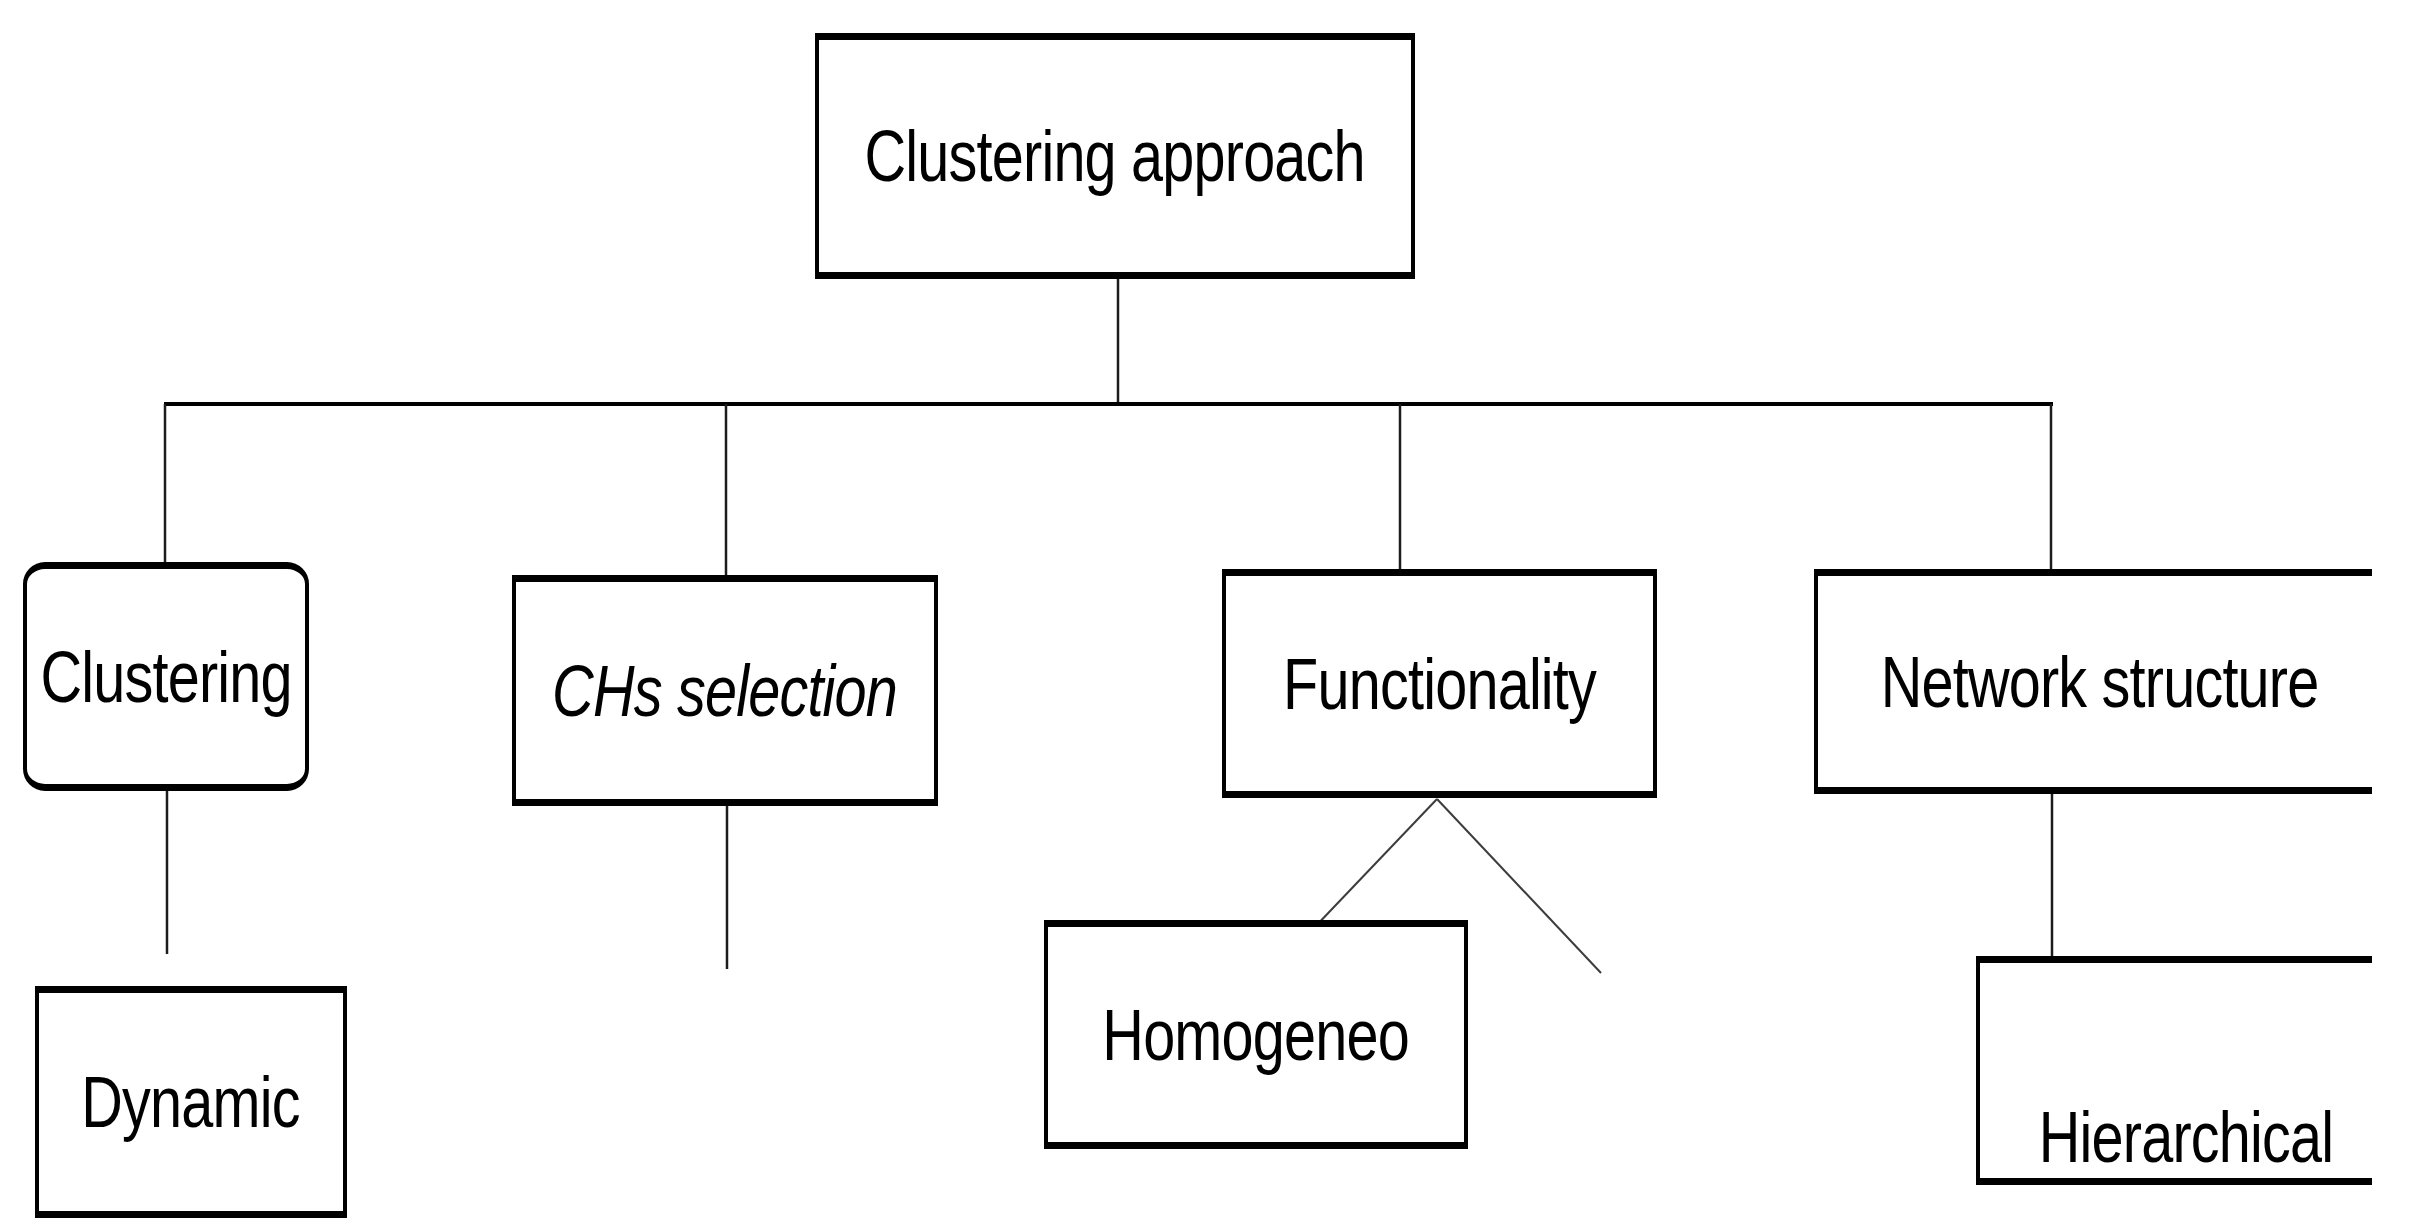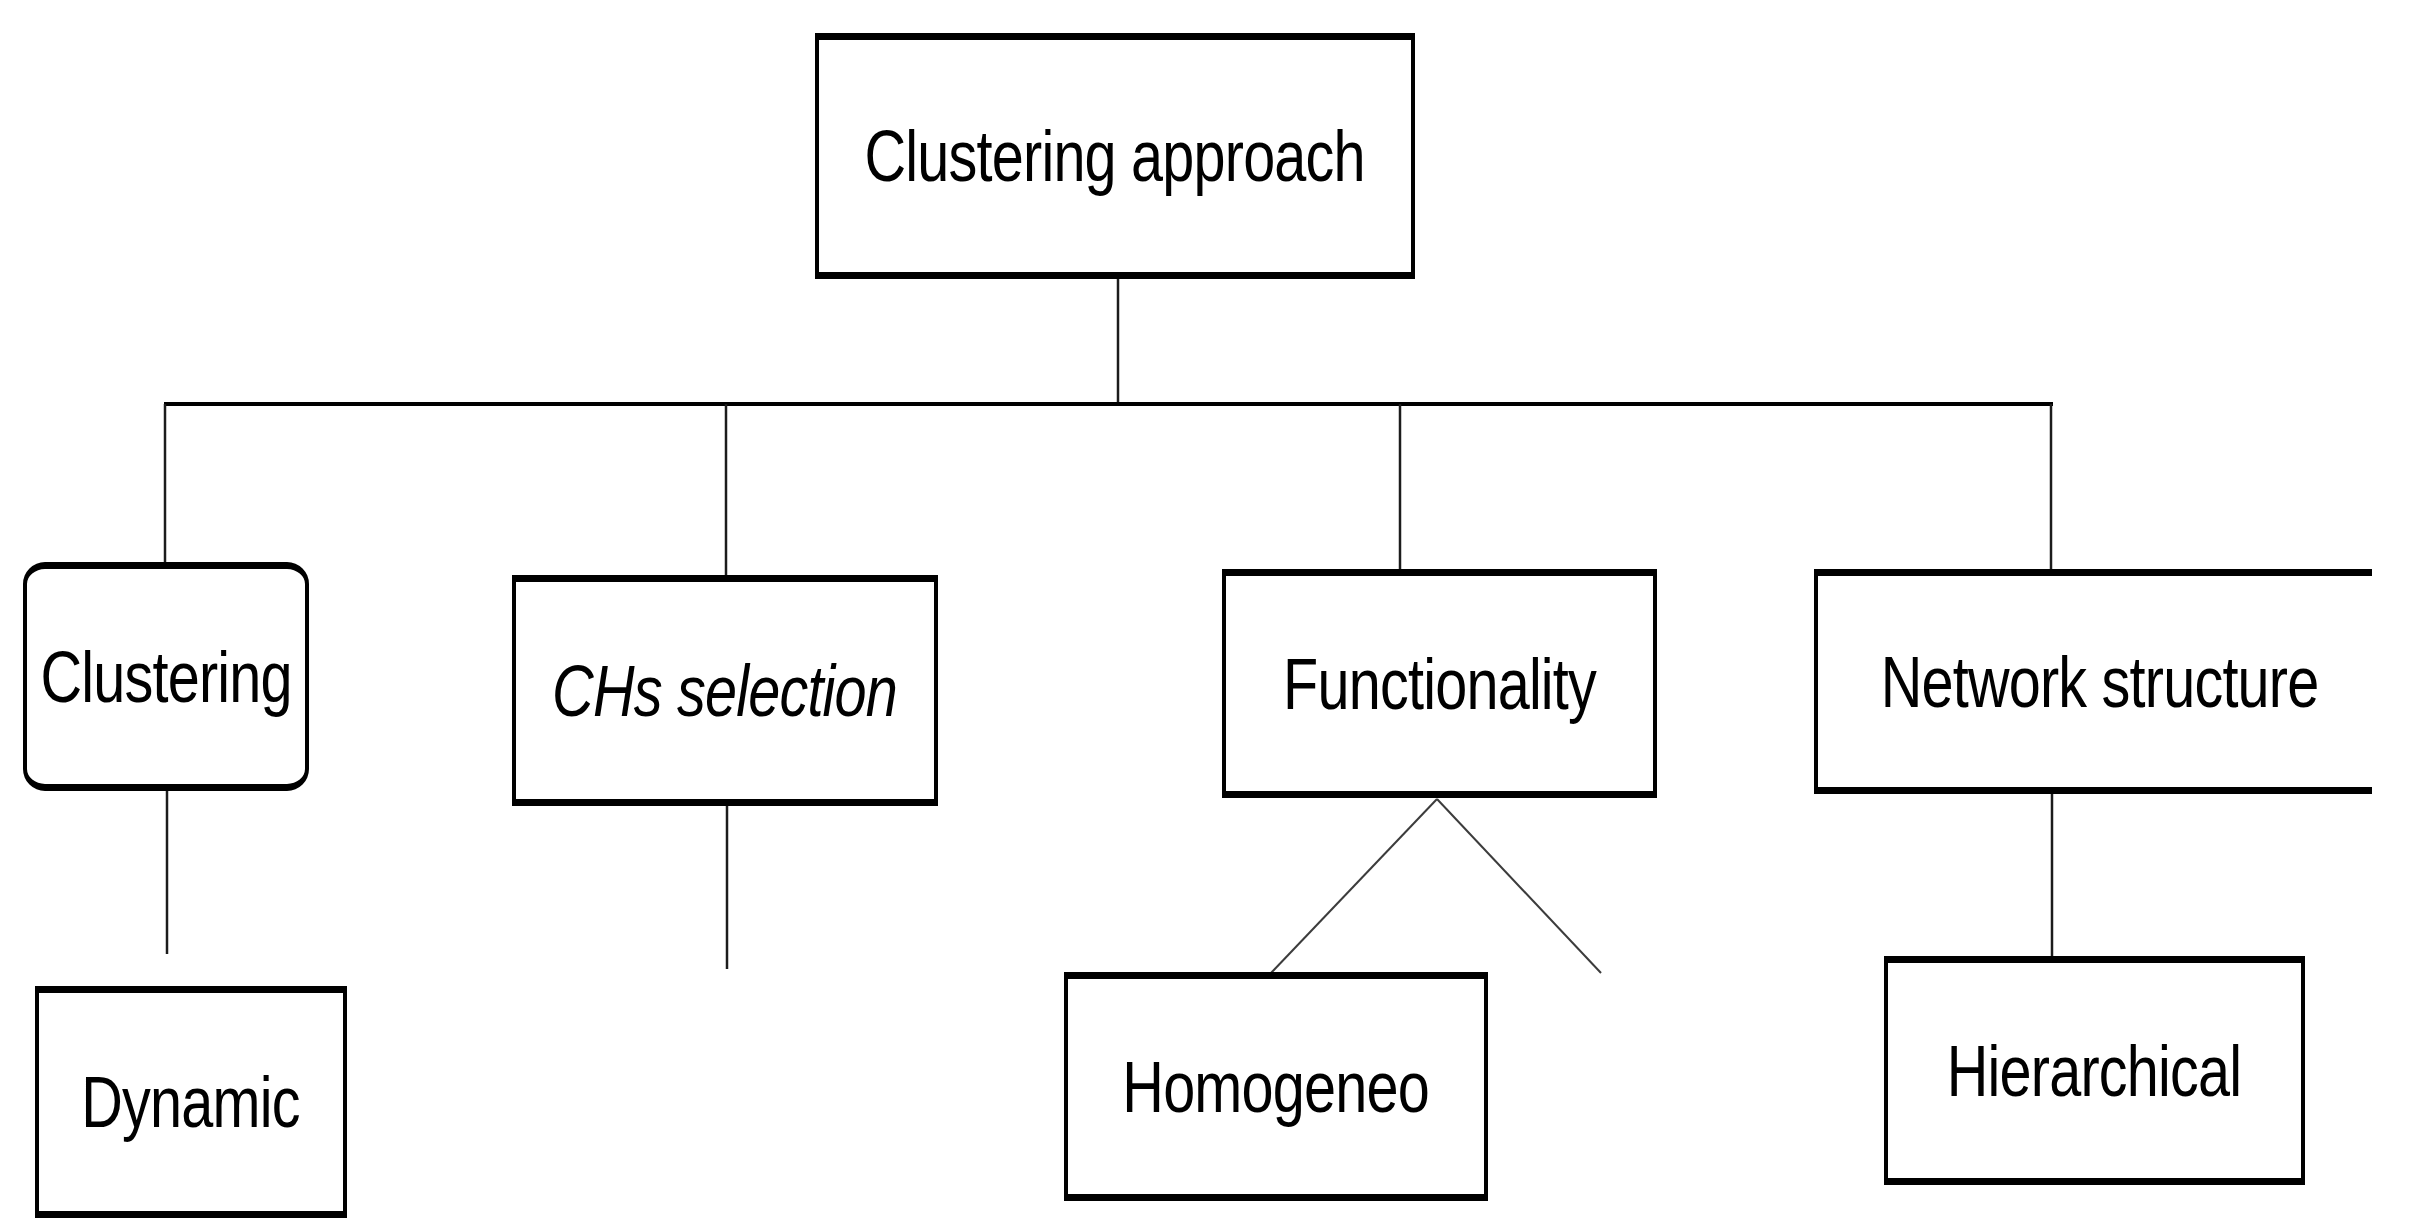--- a/index.html
+++ b/index.html
@@ -43,23 +43,23 @@
     letter-spacing: -1px;
   }
   
   .n-root          { left: 815px;  top: 33px;  width: 600px; height: 246px; }
   .n-clustering    { left: 23px;   top: 562px; width: 286px; height: 229px; border-radius: 22px; }
   .n-chs           { left: 512px;  top: 575px; width: 426px; height: 231px; font-style: italic; }
   .n-functionality { left: 1222px; top: 569px; width: 435px; height: 229px; }
   .n-network       { left: 1814px; top: 569px; width: 571px; height: 225px; }
   .n-dynamic       { left: 35px;   top: 986px; width: 312px; height: 232px; }
   .n-probabilistic { left: 518px;  top: 968px; width: 427px; height: 230px; }
-  .n-homogeneo     { left: 1044px; top: 972px; width: 424px; height: 229px; margin-left: 20px; }
+  .n-homogeneo     { left: 1044px; top: 920px; width: 424px; height: 229px; }
   .n-heterogene    { left: 1498px; top: 972px; width: 420px; height: 229px; }
-  .n-hierarchical  { left: 1884px; top: 956px; width: 421px; height: 229px; }
+  .n-hierarchical  { left: 1976px; top: 956px; width: 421px; height: 229px; align-items: flex-end; }
 </style>
 </head>
 <body>
 
 <div class="canvas">
 
   <svg class="edges-svg" viewBox="0 0 2412 1227" xmlns="http://www.w3.org/2000/svg">
 
     <line x1="1118" y1="278" x2="1118" y2="404" stroke="#1c1c1c" stroke-width="2.5"></line>
 

